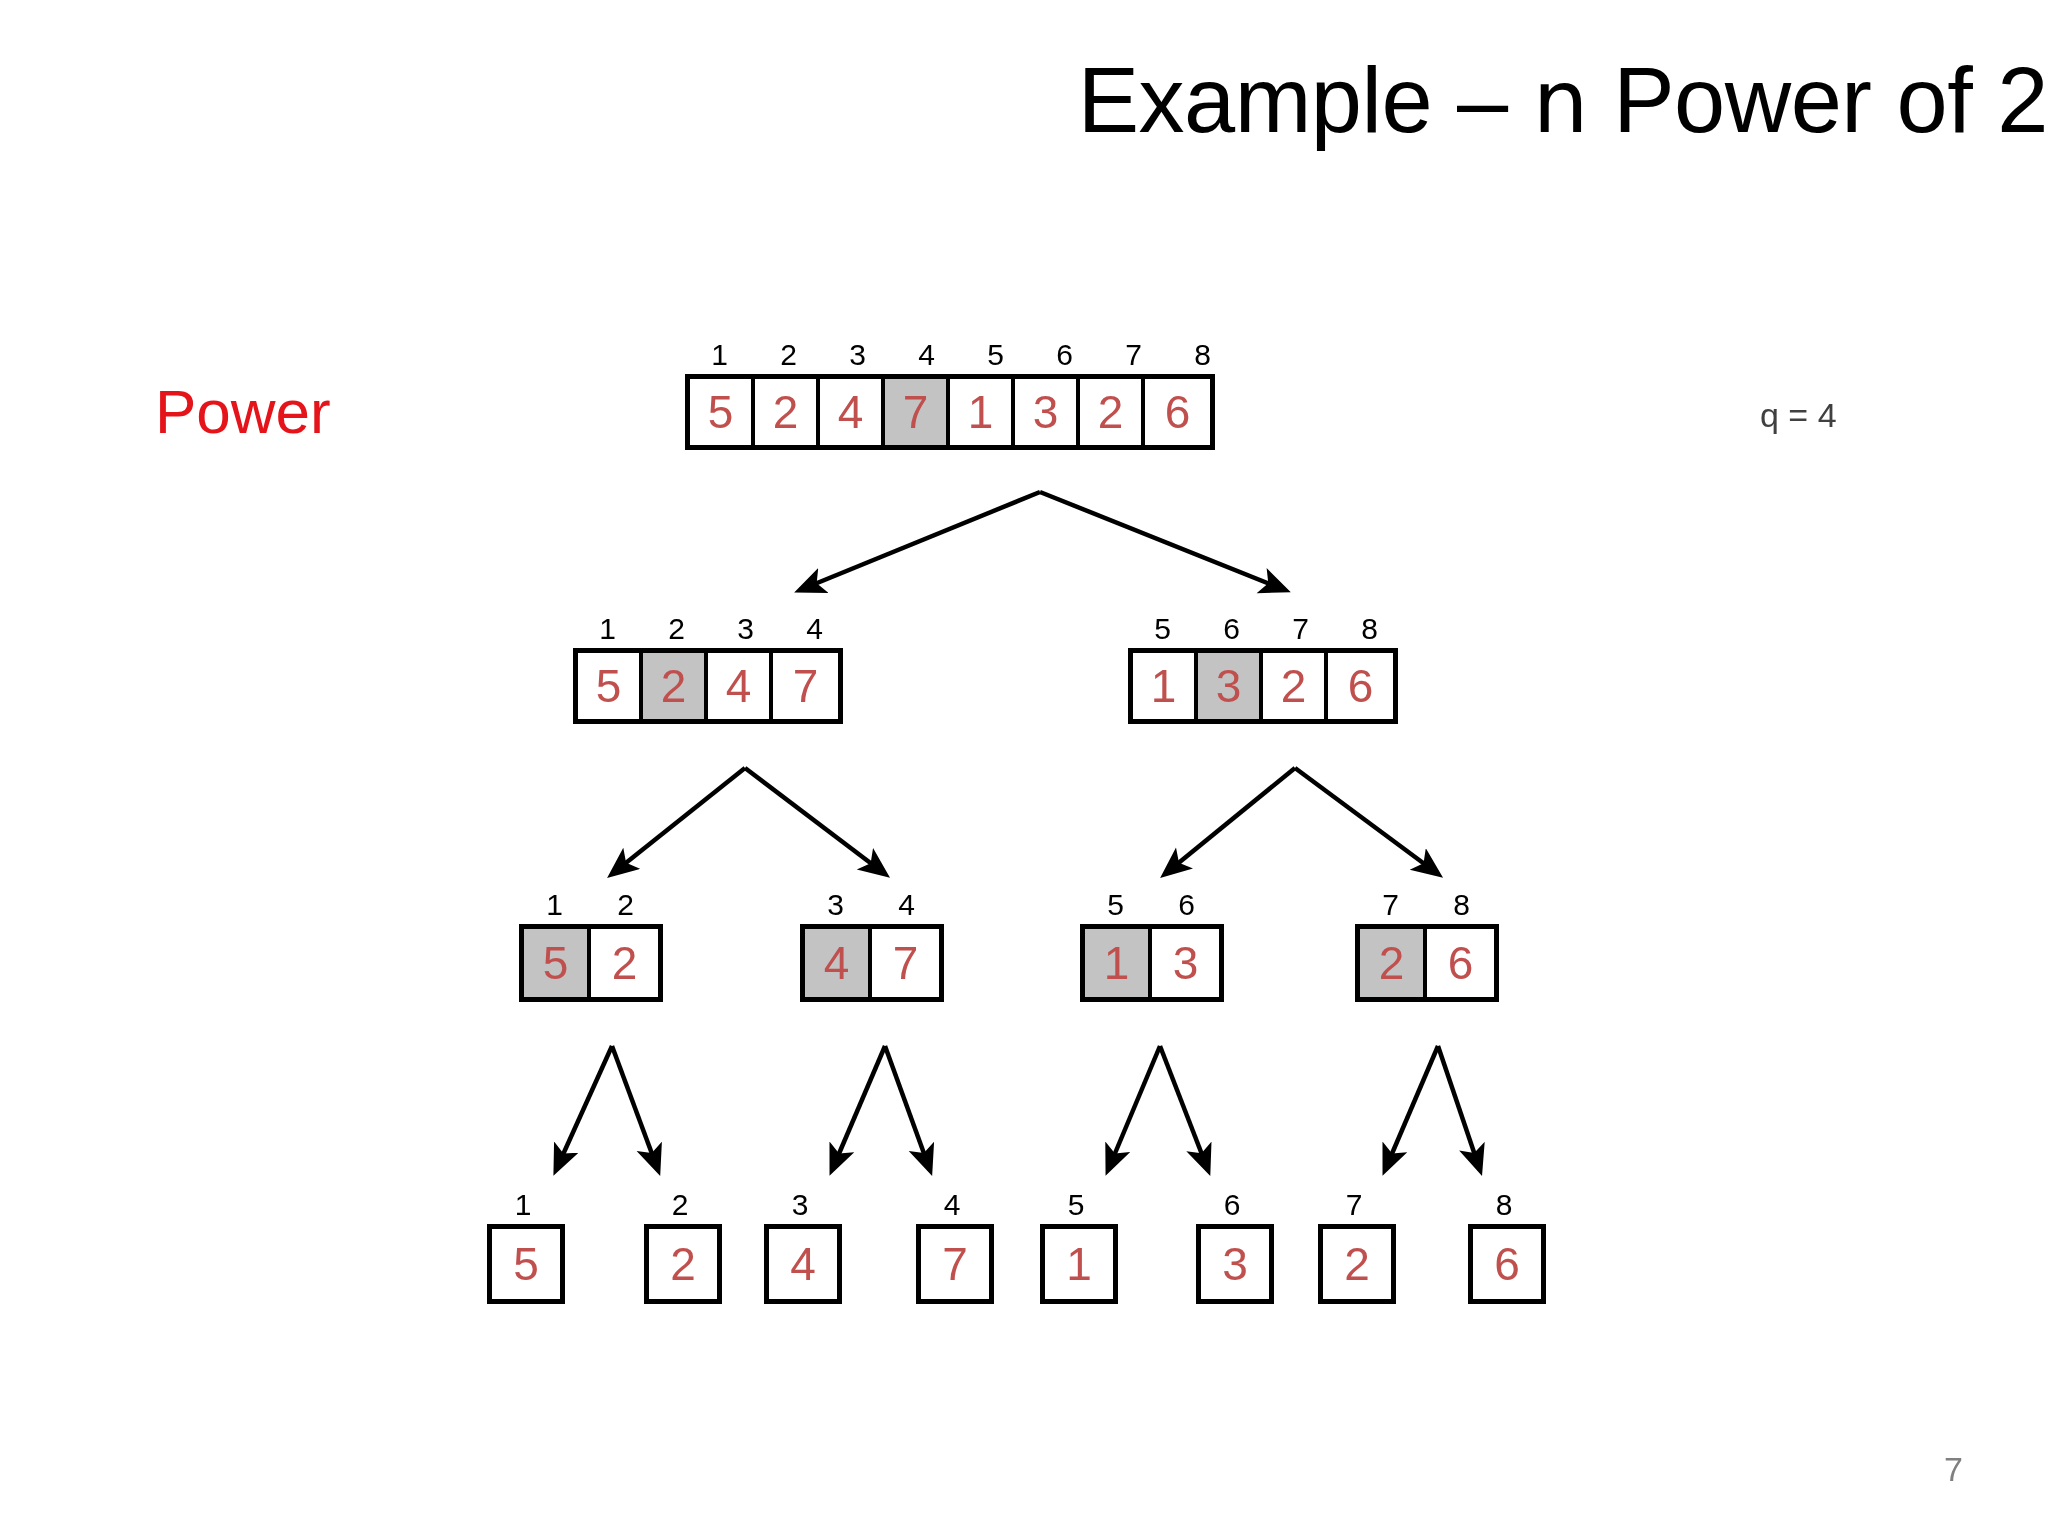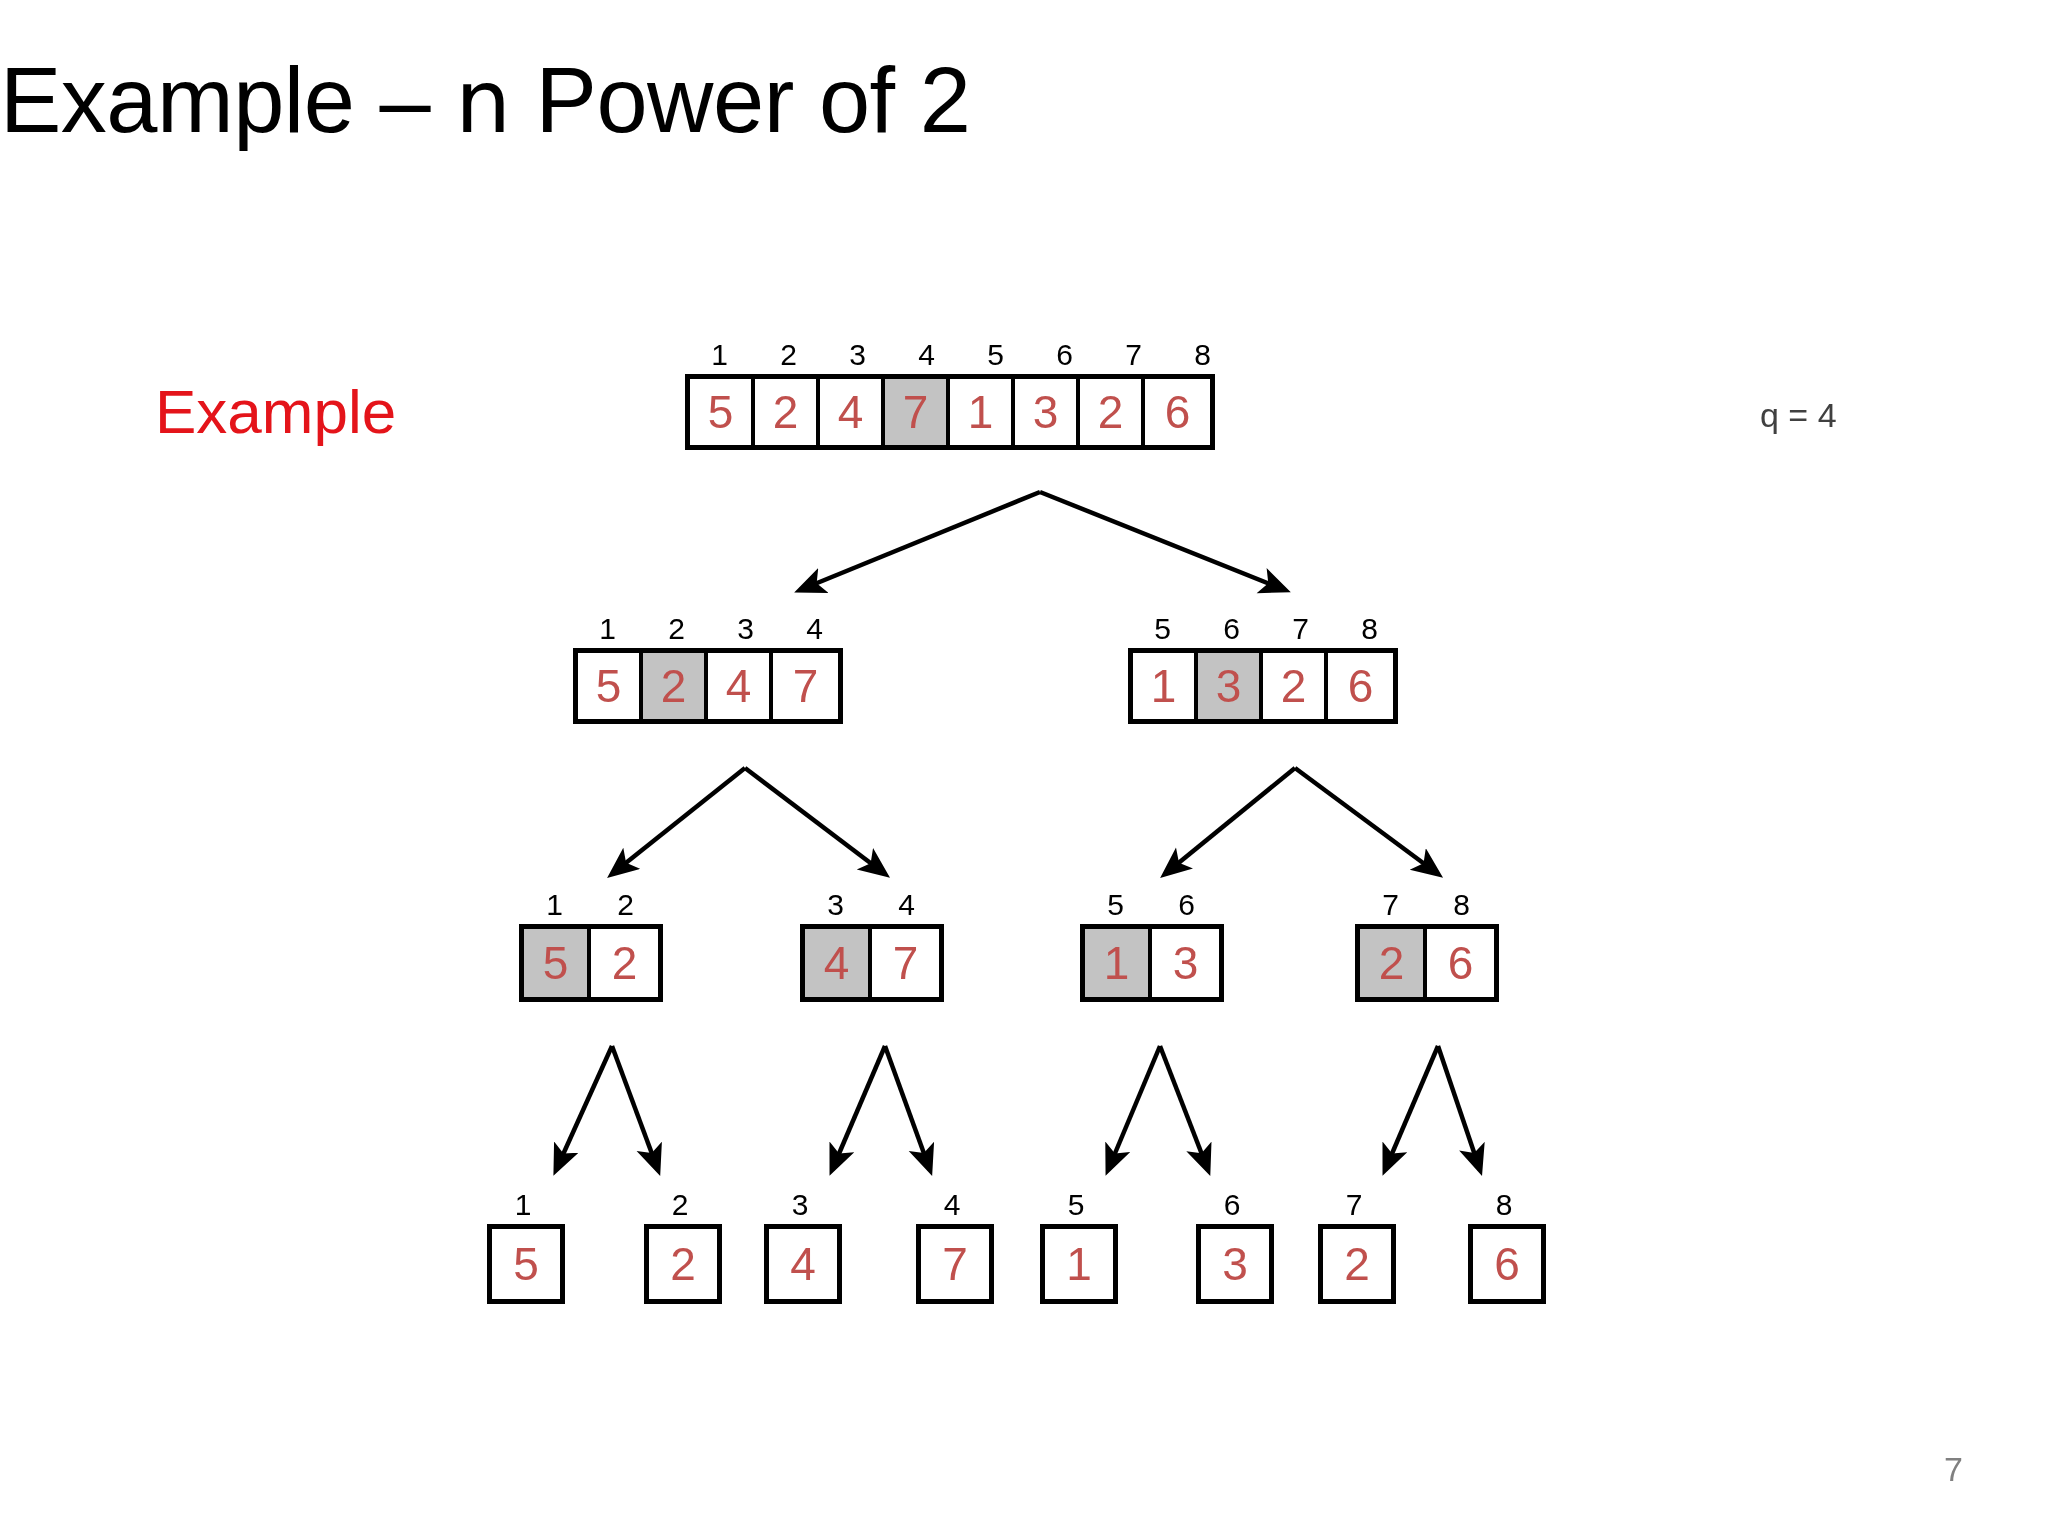--- a/index.html
+++ b/index.html
@@ -21,21 +21,21 @@
     inset: 0;
     background: #ffffff;
   }
 
   
   #slide-title {
     position: absolute;
     top: 52px;
     left: 0;
     width: 2048px;
-    text-align: left;
+    text-align: right;
     font-size: 92px;
     line-height: 1.05;
     color: #000000;
     font-weight: 400;
     letter-spacing: -0.5px;
     white-space: nowrap;
   }
   #slide-title .title-var {
     font-family: "DejaVu Sans", sans-serif;
     font-size: 88px;
@@ -145,21 +145,21 @@
 </style>
 </head>
 <body>
 
 <div id="slide">
 
   <div id="slide-title">
     <span>Example – </span><span class="title-var">n</span><span> Power of 2</span>
   </div>
 
-  <div id="divide-label">Example</div>
+  <div id="divide-label">Power</div>
 
   <div id="q-annotation">q = 4</div>
 
   <svg id="connectors" viewBox="0 0 2048 1536" xmlns="http://www.w3.org/2000/svg">
     <defs>
       <marker id="arrowhead" markerWidth="7" markerHeight="7" refX="5.6" refY="3" orient="auto" markerUnits="strokeWidth">
         <path d="M0,0 L7,3 L0,6 L1.6,3 Z" fill="#000000"></path>
       </marker>
     </defs>
     <g id="connector-layer" stroke="#000000" stroke-width="4.5" fill="none">

